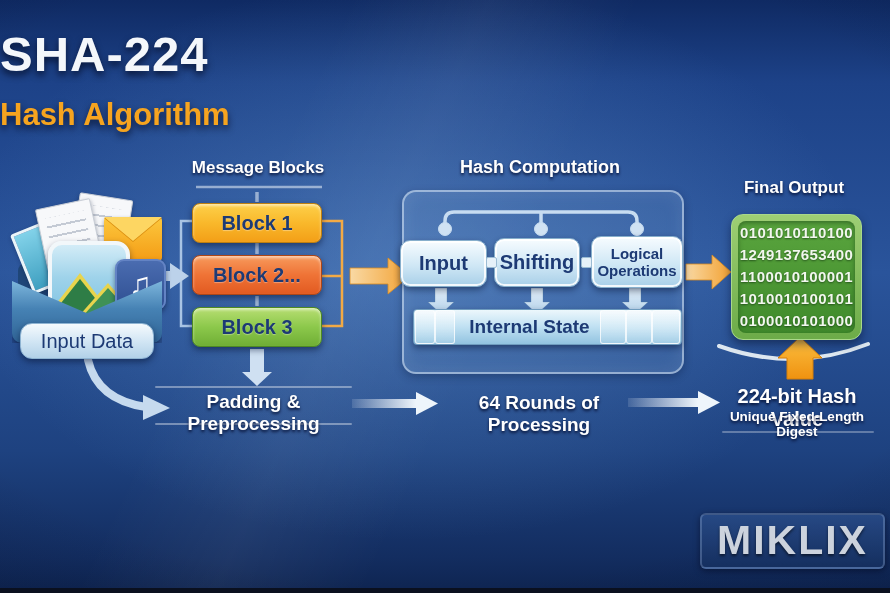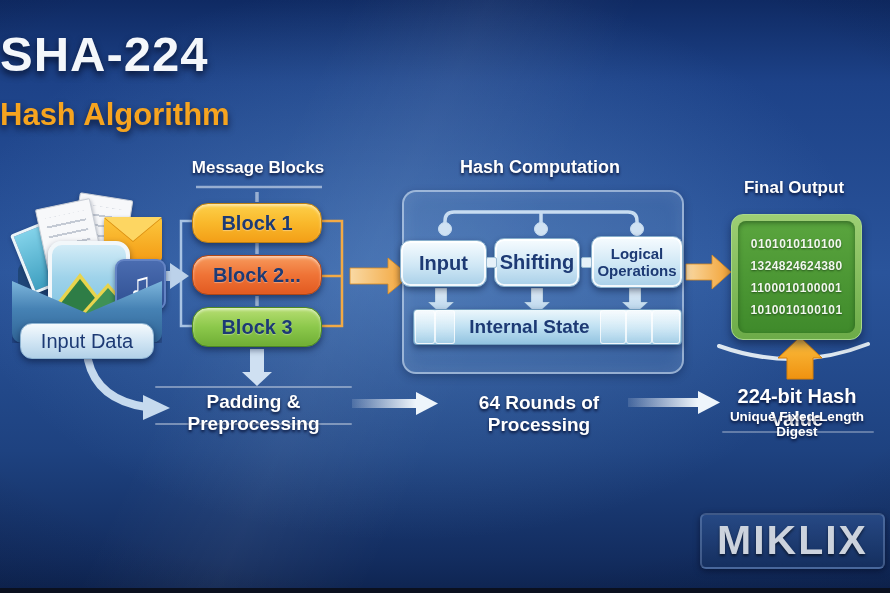--- a/index.html
+++ b/index.html
@@ -53,21 +53,21 @@
   .env-front{left:0;top:88px;width:150px;height:62px;z-index:6;
     background:linear-gradient(180deg,#7db6dc 0%,#4682b4 45%,#2f6395 100%);
     clip-path:polygon(0 0,50% 52%,100% 0,100% 100%,0 100%);border-radius:0 0 10px 10px;
     box-shadow:0 4px 7px rgba(5,15,45,.5);}
   .input-banner{left:8px;top:130px;width:132px;height:34px;z-index:7;border-radius:12px;
     background:linear-gradient(180deg,#f5fafd 0%,#cfe4f3 55%,#b2d1e8 100%);
     border:1px solid #8fb4d2;box-shadow:0 3px 6px rgba(5,15,45,.5);
     color:#1d3a74;font-weight:normal;font-size:20px;text-align:center;line-height:34px;}
   
   .msg-heading{left:178px;top:158px;width:160px;font-size:17px;z-index:4;}
-  .block{left:192px;width:128px;height:38px;border-radius:16px;z-index:3;
+  .block{left:192px;width:128px;height:38px;border-radius:8px;z-index:3;
     color:#1d3a74;font-weight:bold;font-size:20px;text-align:center;line-height:38px;
     text-shadow:0 1px 1px rgba(255,255,255,.35);box-shadow:inset 0 2px 3px rgba(255,255,255,.55),0 3px 6px rgba(5,15,45,.5);}
   .block1{top:203px;background:linear-gradient(180deg,#fdd04a 0%,#f9b82b 50%,#f39f17 100%);border:1px solid #bd7f10;}
   .block2{top:255px;background:linear-gradient(180deg,#f79a5c 0%,#ef7336 50%,#e25a21 100%);border:1px solid #ad4617;}
   .block3{top:307px;background:linear-gradient(180deg,#b7de72 0%,#8cc84b 50%,#6fae35 100%);border:1px solid #4f8a22;}
   
   .hash-heading{left:440px;top:157px;width:200px;font-size:18px;z-index:4;}
   .hash-panel{left:402px;top:190px;width:278px;height:180px;border-radius:14px;z-index:2;
     border:2px solid rgba(225,238,250,.55);background:rgba(150,185,225,.13);
     box-shadow:inset 0 0 18px rgba(200,225,250,.12),0 3px 8px rgba(5,15,45,.3);}
@@ -88,21 +88,21 @@
   .sq-conn{width:9px;height:9px;background:#e6f1f9;border:1px solid #9cbcd4;border-radius:2px;z-index:3;}
   
   .final-heading{left:728px;top:178px;width:132px;font-size:17px;z-index:4;}
   .green-box{left:731px;top:214px;width:129px;height:124px;border-radius:12px;z-index:3;
     background:linear-gradient(180deg,#9ecf74 0%,#6cab48 100%);
     border:1px solid #a9d88a;box-shadow:0 4px 8px rgba(5,15,45,.5);padding:0;}
   .green-inner{position:absolute;inset:6px;border-radius:8px;
     background:linear-gradient(180deg,#5aa53e 0%,#3f8a2b 100%);
     box-shadow:inset 0 2px 5px rgba(10,40,10,.45);
     display:flex;flex-direction:column;justify-content:center;align-items:center;}
-  .bin-line{color:#f2f7ee;font-weight:bold;font-size:12px;line-height:22px;letter-spacing:.4px;
+  .bin-line{color:#f2f7ee;font-weight:bold;font-size:15px;line-height:22px;letter-spacing:.4px;
     text-shadow:0 1px 2px rgba(10,40,10,.6);white-space:nowrap;}
   .hash-value{left:712px;top:385px;width:170px;font-size:20px;z-index:4;}
   .digest-note{left:712px;top:409px;width:170px;font-size:13.5px;z-index:4;}
   .digest-line{left:722px;top:431px;width:152px;height:2px;background:rgba(255,255,255,.3);border-radius:1px;z-index:4;}
   
   .padding-label{left:155px;top:391px;width:197px;font-size:19px;z-index:4;}
   .flow-line{height:2px;background:rgba(255,255,255,.38);border-radius:1px;z-index:3;}
   .rounds-label{left:443px;top:392px;width:192px;font-size:19px;z-index:4;}
   
   .miklix-box{left:700px;top:513px;width:181px;height:52px;border-radius:6px;z-index:5;
@@ -244,23 +244,24 @@
     <div class="state-cell" style="right:55px;width:24px;"></div>
     <div class="state-cell" style="right:29px;width:24px;"></div>
     <div class="state-cell" style="right:1px;width:26px;"></div>
     <div class="state-label">Internal State</div>
   </div>
 
   <div class="abs hd final-heading">Final Output</div>
   <div class="abs green-box">
     <div class="green-inner">
       <div class="bin-line">0101010110100</div>
-      <div class="bin-line">1324824624380</div>
+      <div class="bin-line">1249137653400</div>
       <div class="bin-line">1100010100001</div>
       <div class="bin-line">1010010100101</div>
+      <div class="bin-line">0100010101000</div>
     </div>
   </div>
   <div class="abs hd hash-value">224-bit Hash Value</div>
   <div class="abs hd digest-note">Unique Fixed-Length Digest</div>
   <div class="abs digest-line"></div>
 
   <div class="abs flow-line" style="left:155px;top:386px;width:197px;"></div>
   <div class="abs hd padding-label">Padding &amp; Preprocessing</div>
   <div class="abs flow-line" style="left:155px;top:423px;width:197px;"></div>
   <div class="abs hd rounds-label">64 Rounds of Processing</div>

